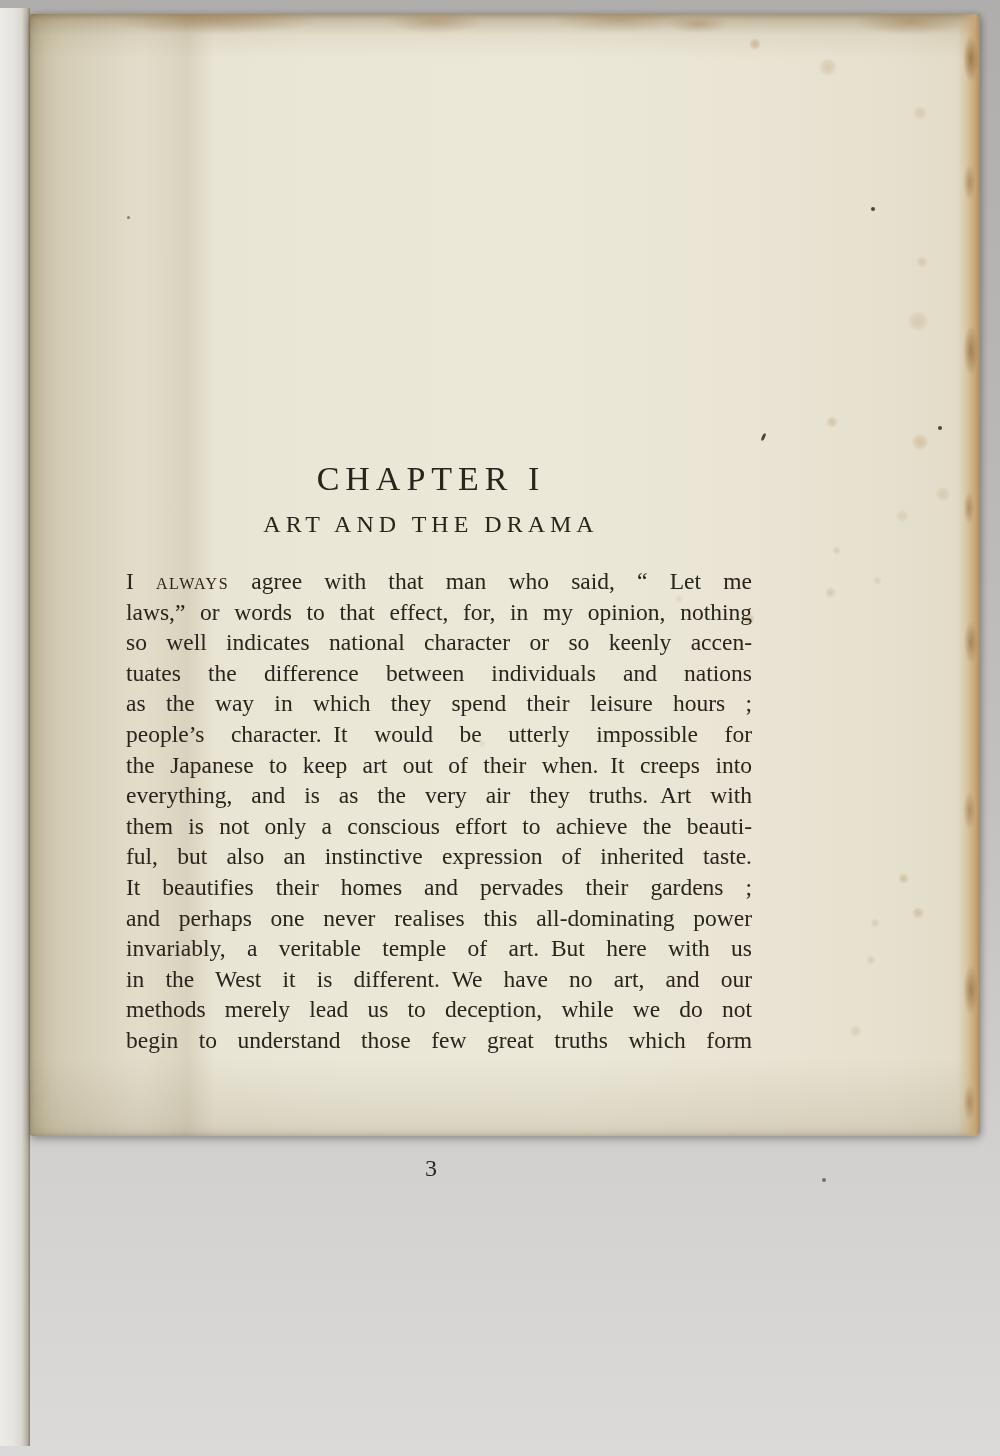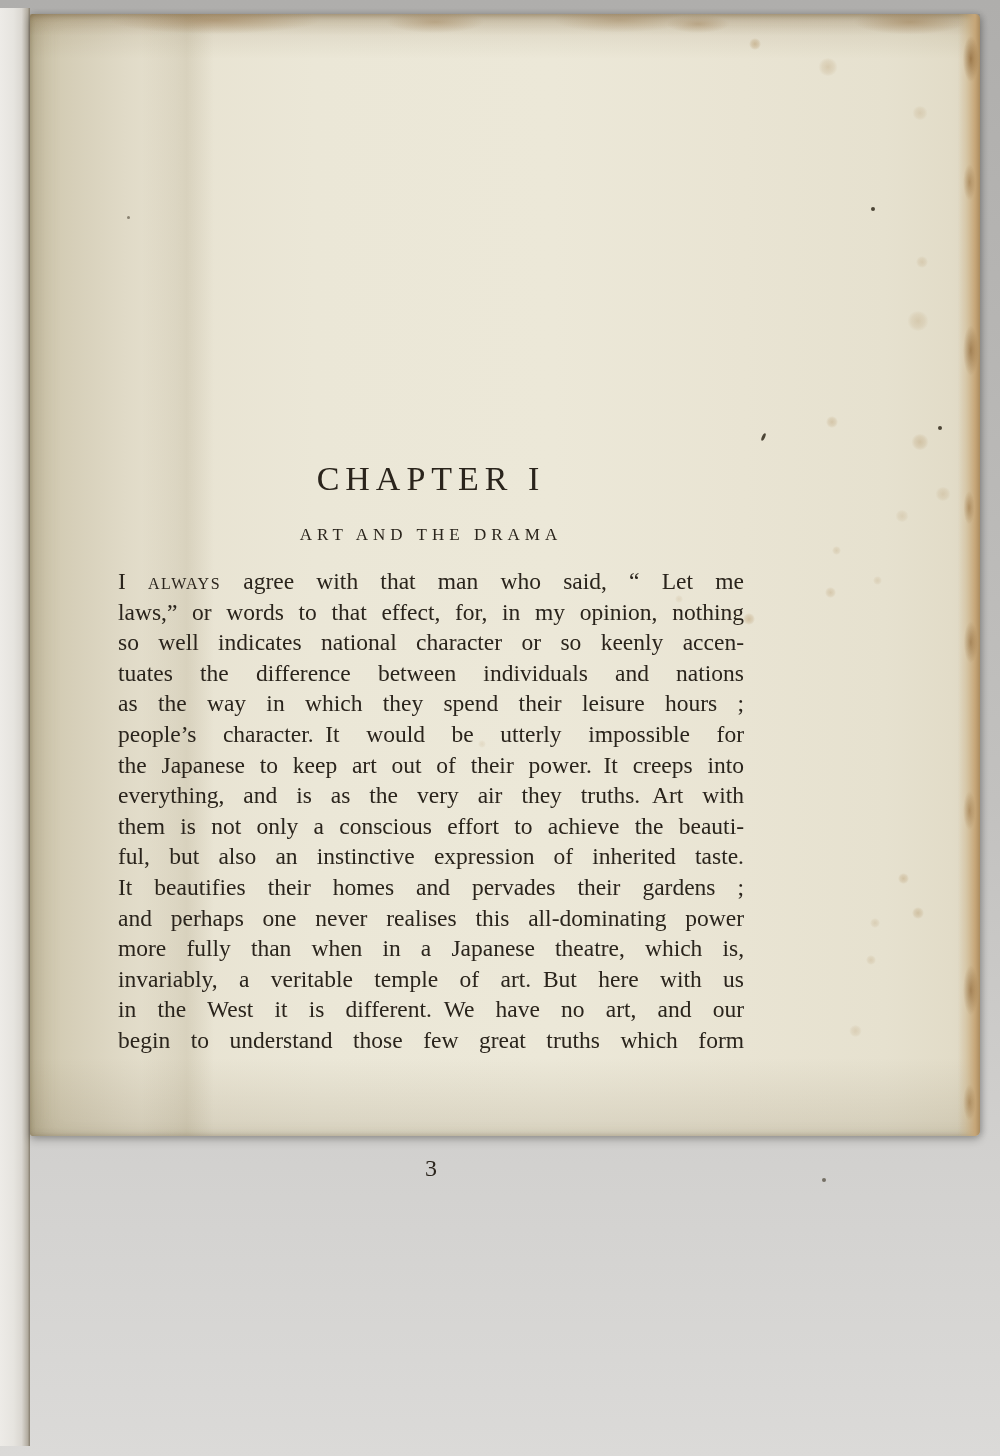--- a/index.html
+++ b/index.html
@@ -57,23 +57,23 @@
       radial-gradient(9px 26px at 52% 97%,rgba(150,110,60,.55),rgba(150,110,60,0) 70%),
       linear-gradient(90deg,rgba(205,180,135,0) 0%,rgba(200,170,120,.40) 40%,#c6a678 78%,#ab8c60 100%);
   }
   .fox{position:absolute;border-radius:50%;
     background:radial-gradient(circle,rgba(160,120,62,.65) 0%,rgba(160,120,62,.35) 45%,rgba(160,120,62,0) 72%);}
   .speck{position:absolute;border-radius:50%;background:#4c4536;}
   
   .content{position:absolute;left:88px;top:0;width:626px;color:#2a241c;}
   .chapter{position:absolute;top:446px;left:0;width:100%;margin:0;
     text-align:center;font-size:34px;line-height:38px;font-weight:400;letter-spacing:6px;}
-  .subtitle{position:absolute;top:509px;left:0;width:100%;margin:0;
-    text-align:center;font-size:17px;line-height:24px;font-weight:400;letter-spacing:5px;}
-  .bodytext{position:absolute;top:552px;left:0;width:100%;
+  .subtitle{position:absolute;top:498px;left:0;width:100%;margin:0;
+    text-align:center;font-size:24px;line-height:24px;font-weight:400;letter-spacing:5px;}
+  .bodytext{position:absolute;top:552px;left:8px;width:100%;
     font-size:23.5px;line-height:30.6px;word-spacing:-2px;letter-spacing:0;}
   .tline{text-align:justify;text-align-last:justify;}
   .smallcaps{font-variant:small-caps;letter-spacing:1.5px;}
   .pagenum{position:absolute;top:1140px;left:0;width:100%;text-align:center;
     font-size:24px;line-height:28px;}
 </style>
 </head>
 <body>
 
 <div class="facing-edge"></div>
@@ -114,26 +114,26 @@
   <div class="content">
     <h1 class="chapter">CHAPTER I</h1>
     <h2 class="subtitle">ART AND THE DRAMA</h2>
     <div class="bodytext">
         <div class="tline"><span>I </span><span class="smallcaps">always</span><span> agree with that man who said, “ Let me</span></div>
         <div class="tline">laws,” or words to that effect, for, in my opinion, nothing</div>
         <div class="tline">so well indicates national character or so keenly accen-</div>
         <div class="tline">tuates the difference between individuals and nations</div>
         <div class="tline">as the way in which they spend their leisure hours ;</div>
         <div class="tline">people’s character. It would be utterly impossible for</div>
-        <div class="tline">the Japanese to keep art out of their power. It creeps into</div>
+        <div class="tline">the Japanese to keep art out of their when. It creeps into</div>
         <div class="tline">everything, and is as the very air they truths. Art with</div>
         <div class="tline">them is not only a conscious effort to achieve the beauti-</div>
         <div class="tline">ful, but also an instinctive expression of inherited taste.</div>
         <div class="tline">It beautifies their homes and pervades their gardens ;</div>
         <div class="tline">and perhaps one never realises this all-dominating power</div>
-        <div class="tline">more fully than when in a Japanese theatre, which is,</div>
         <div class="tline">invariably, a veritable temple of art. But here with us</div>
         <div class="tline">in the West it is different. We have no art, and our</div>
+        <div class="tline">methods merely lead us to deception, while we do not</div>
         <div class="tline">begin to understand those few great truths which form</div>
       </div>
     <div class="pagenum">3</div>
   </div>
 </div>
 
 </body></html>

